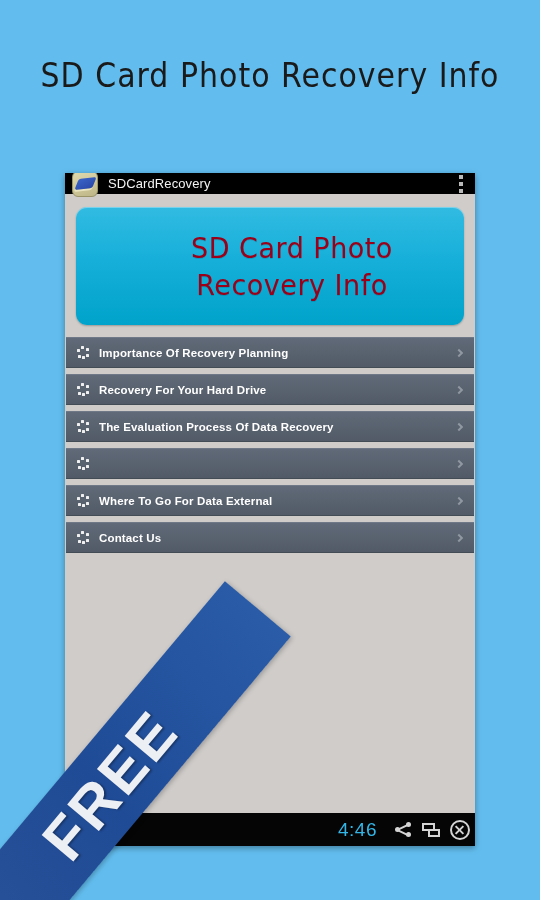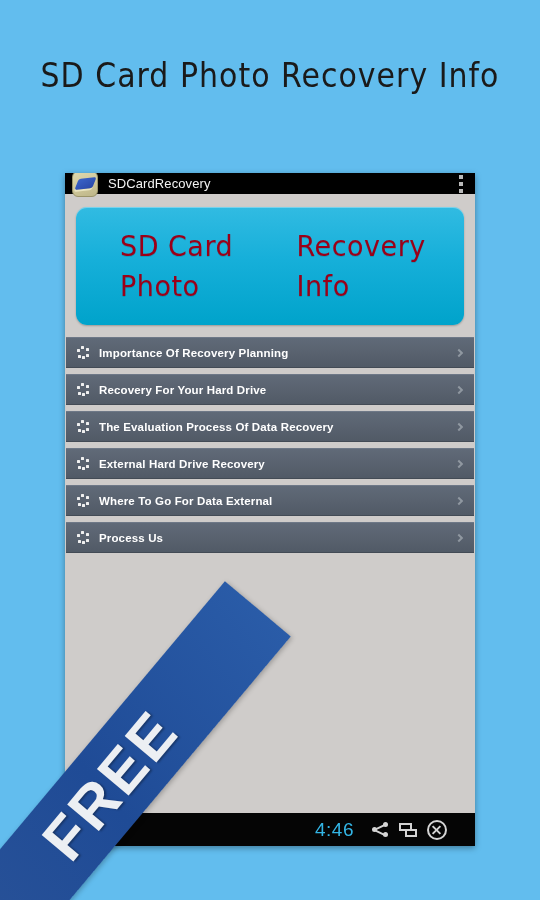--- a/index.html
+++ b/index.html
@@ -64,21 +64,21 @@
 
   
   .banner-wrap{
     padding:13px 11px 12px 11px;
     background:#cfccca;
   }
   .banner{
     height:118px; border-radius:11px;
     background:linear-gradient(180deg,#31bbe2 0%,#16afd9 45%,#00a3cb 100%);
     box-shadow:inset 0 1px 0 rgba(255,255,255,.35), 0 1px 2px rgba(0,0,0,.25);
-    display:flex; flex-direction:row;
+    display:flex; flex-direction:column;
     align-items:center; justify-content:center;
     overflow:hidden;
     padding-left:44px;
   }
   .banner span{
     font-family:"DejaVu Sans", sans-serif;
     font-size:27px; line-height:1.38;
     color:#9b0018; font-weight:400;
     letter-spacing:.5px;
     transform:scaleY(1.08);
@@ -119,25 +119,25 @@
     width:6px; height:6px;
     border-top:2px solid rgba(190,196,203,.55);
     border-right:2px solid rgba(190,196,203,.55);
   }
 
   
   .filler{ flex:1; background:#cfccca; }
 
   
   .sysbar{
-    position:absolute; left:0; bottom:0;
+    position:absolute; left:6px; bottom:0;
     width:410px; height:33px;
     background:#050505;
     display:flex; align-items:center; justify-content:flex-end;
-    padding-right:25px;
+    padding-right:8px;
   }
   .sysbar .clock{
     color:#33b5e5; font-size:19px; font-weight:300;
     letter-spacing:.5px; margin-right:12px;
   }
   .sbtn{ width:26px; height:26px; position:relative; margin-left:2px; cursor:pointer; }
 
   
   .ic-share{ position:absolute; inset:0; }
   .ic-share i{ position:absolute; width:5px; height:5px; border-radius:50%; background:#d4d4d4; }
@@ -258,21 +258,20 @@
 
     <div class="row">
       <div class="dots">
         <i></i>
           <i></i>
           <i></i>
           <i></i>
           <i></i>
           <i></i>
       </div>
-      <div class="row-label">External Hard Drive Recovery</div>
       <div class="chev"></div>
     </div>
 
     <div class="row">
       <div class="dots">
         <i></i>
           <i></i>
           <i></i>
           <i></i>
           <i></i>
@@ -285,21 +284,21 @@
 
     <div class="row">
       <div class="dots">
         <i></i>
           <i></i>
           <i></i>
           <i></i>
           <i></i>
           <i></i>
       </div>
-      <div class="row-label">Process Us</div>
+      <div class="row-label">Contact Us</div>
       <div class="chev"></div>
     </div>
 
   </div>
 
   <div class="filler"></div>
 
   <div class="sysbar">
     <div class="navstub"></div>
     <div class="clock">4:46</div>

